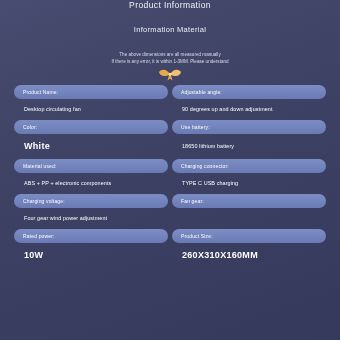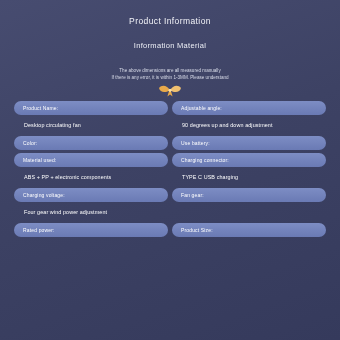--- a/index.html
+++ b/index.html
@@ -12,21 +12,21 @@
     position:relative;
   }
   .page{
     position:absolute;inset:0;
     background:linear-gradient(160deg,#474c70 0%,#3d4264 45%,#353a5c 100%);
   }
   .title{
     text-align:center;
     font-size:8.5px;
     letter-spacing:.4px;
-    padding-top:16px;
+    padding-top:0;
     color:#f2f3f8;
   }
   .subtitle{
     text-align:center;
     font-size:7.5px;
     letter-spacing:.3px;
     padding-top:15px;
     color:#eceef5;
   }
   .note{
@@ -116,20 +116,24 @@
     </div>
     <div class="value-row">
       <div class="cell value">Desktop circulating fan</div>
       <div class="cell value">90 degrees up and down adjustment</div>
     </div>
 
     <div class="spec-row">
       <div class="cell label">Color:</div>
       <div class="cell label">Use battery:</div>
     </div>
+    <div class="value-row">
+      <div class="cell value big">White</div>
+      <div class="cell value">18650 lithium battery</div>
+    </div>
 
     <div class="spec-row">
       <div class="cell label">Material used:</div>
       <div class="cell label">Charging connector:</div>
     </div>
     <div class="value-row">
       <div class="cell value">ABS + PP + electronic components</div>
       <div class="cell value">TYPE C USB charging</div>
     </div>
 
@@ -138,15 +142,19 @@
       <div class="cell label">Fan gear:</div>
     </div>
     <div class="value-row">
       <div class="cell value">Four gear wind power adjustment</div>
     </div>
 
     <div class="spec-row">
       <div class="cell label">Rated power:</div>
       <div class="cell label">Product Size:</div>
     </div>
+    <div class="value-row">
+      <div class="cell value big">10W</div>
+      <div class="cell value big">260X310X160MM</div>
+    </div>
 
   </div>
 </div>
 
 </body></html>

